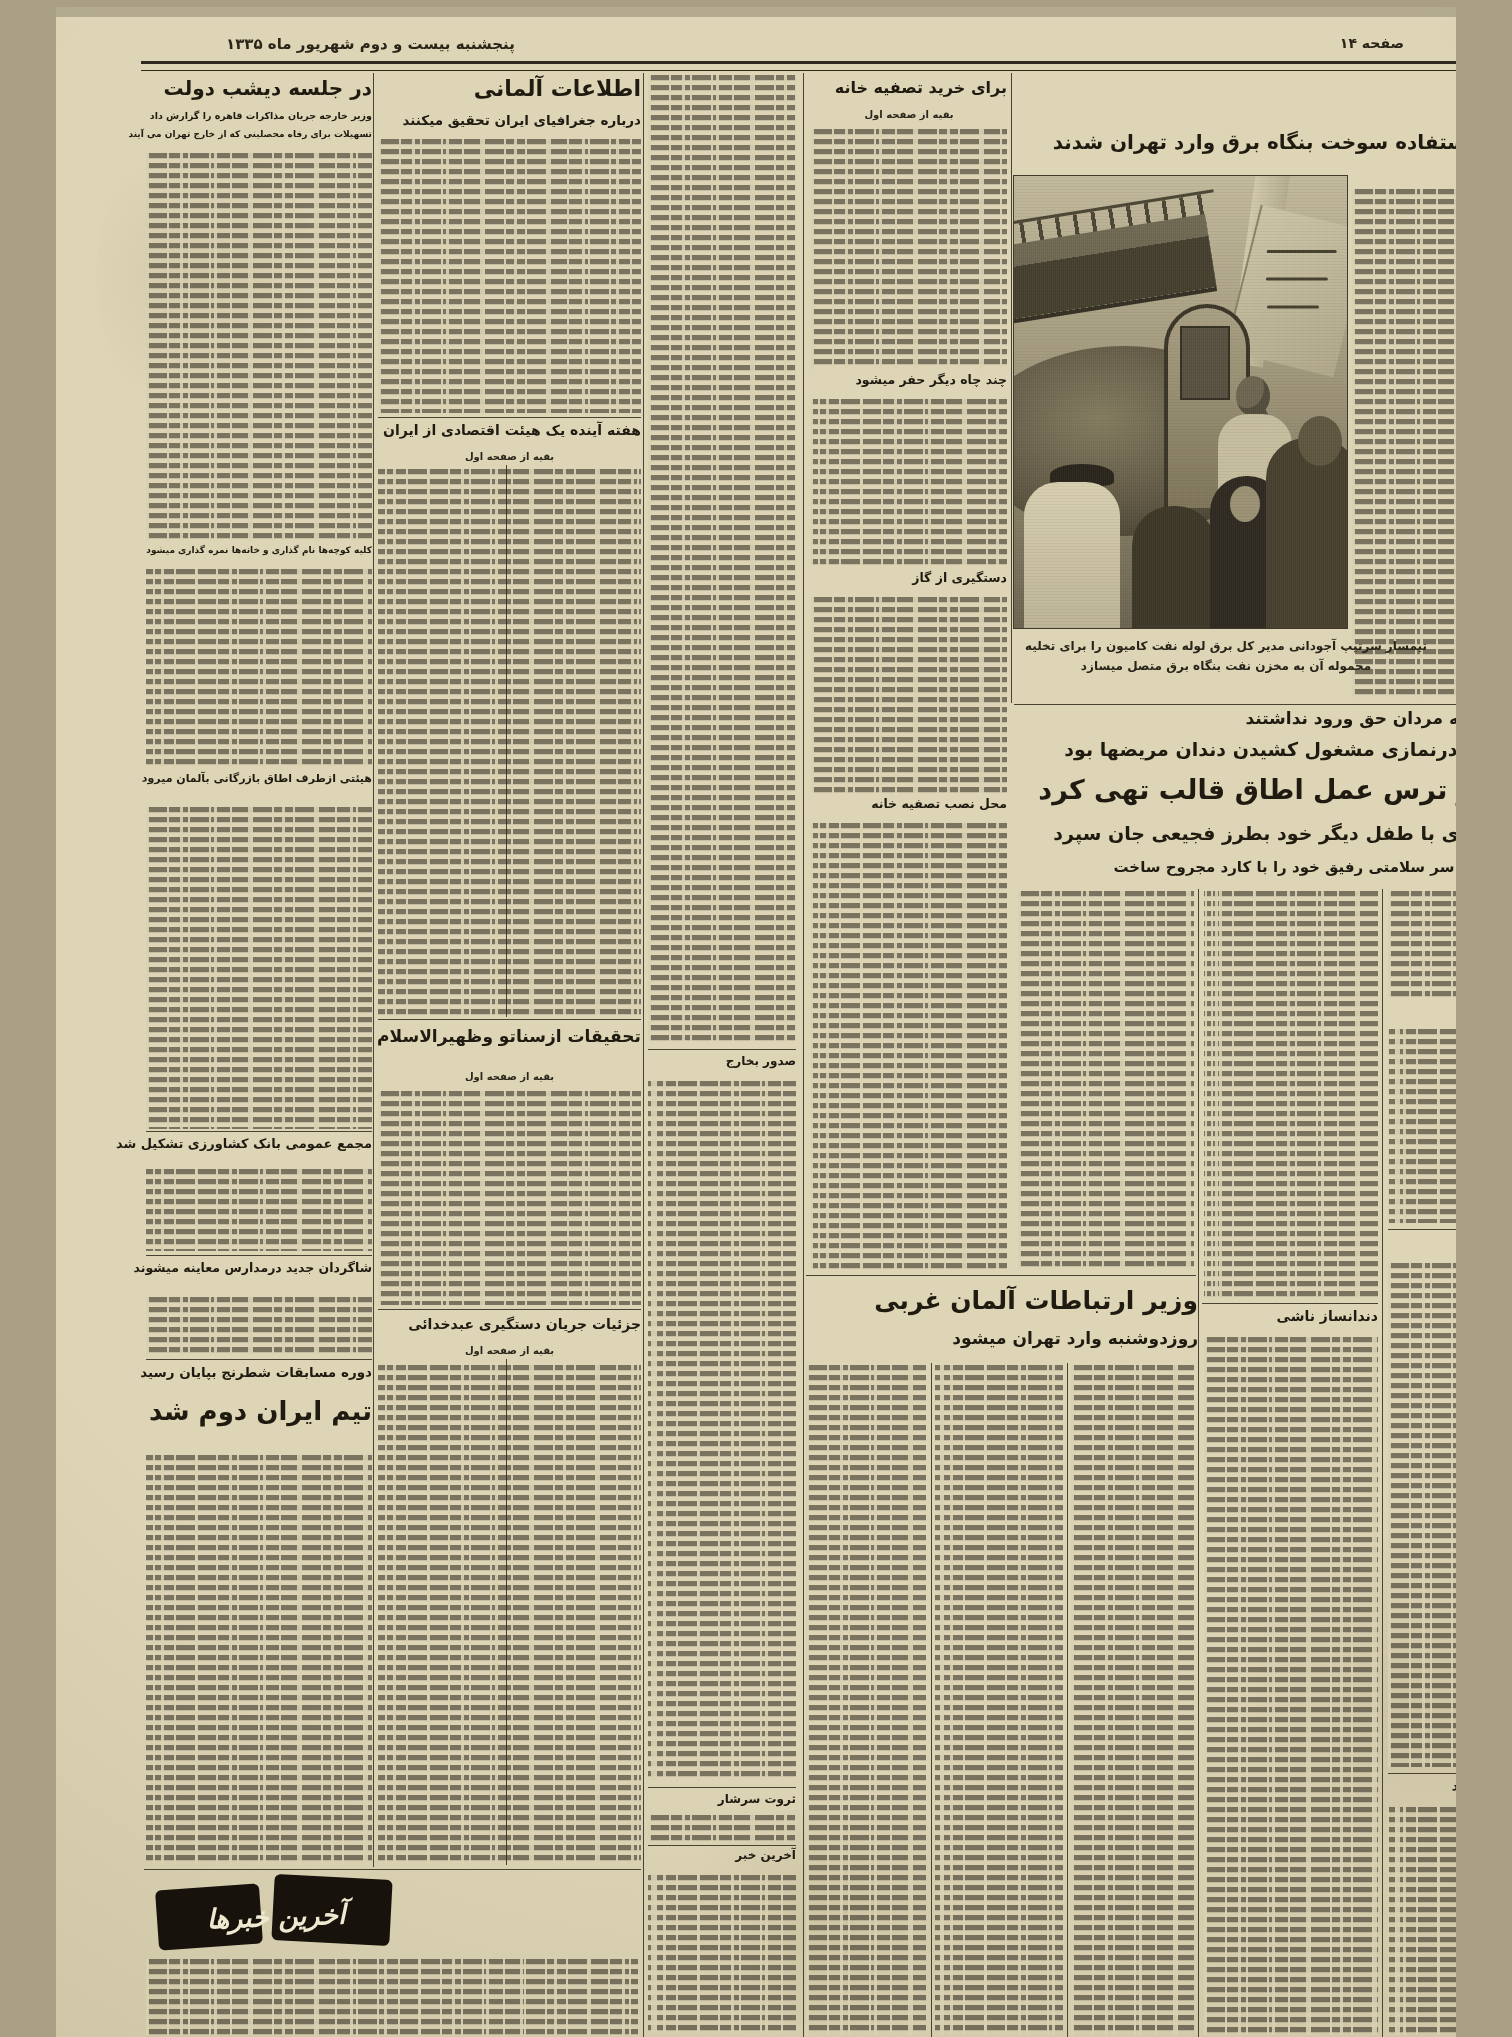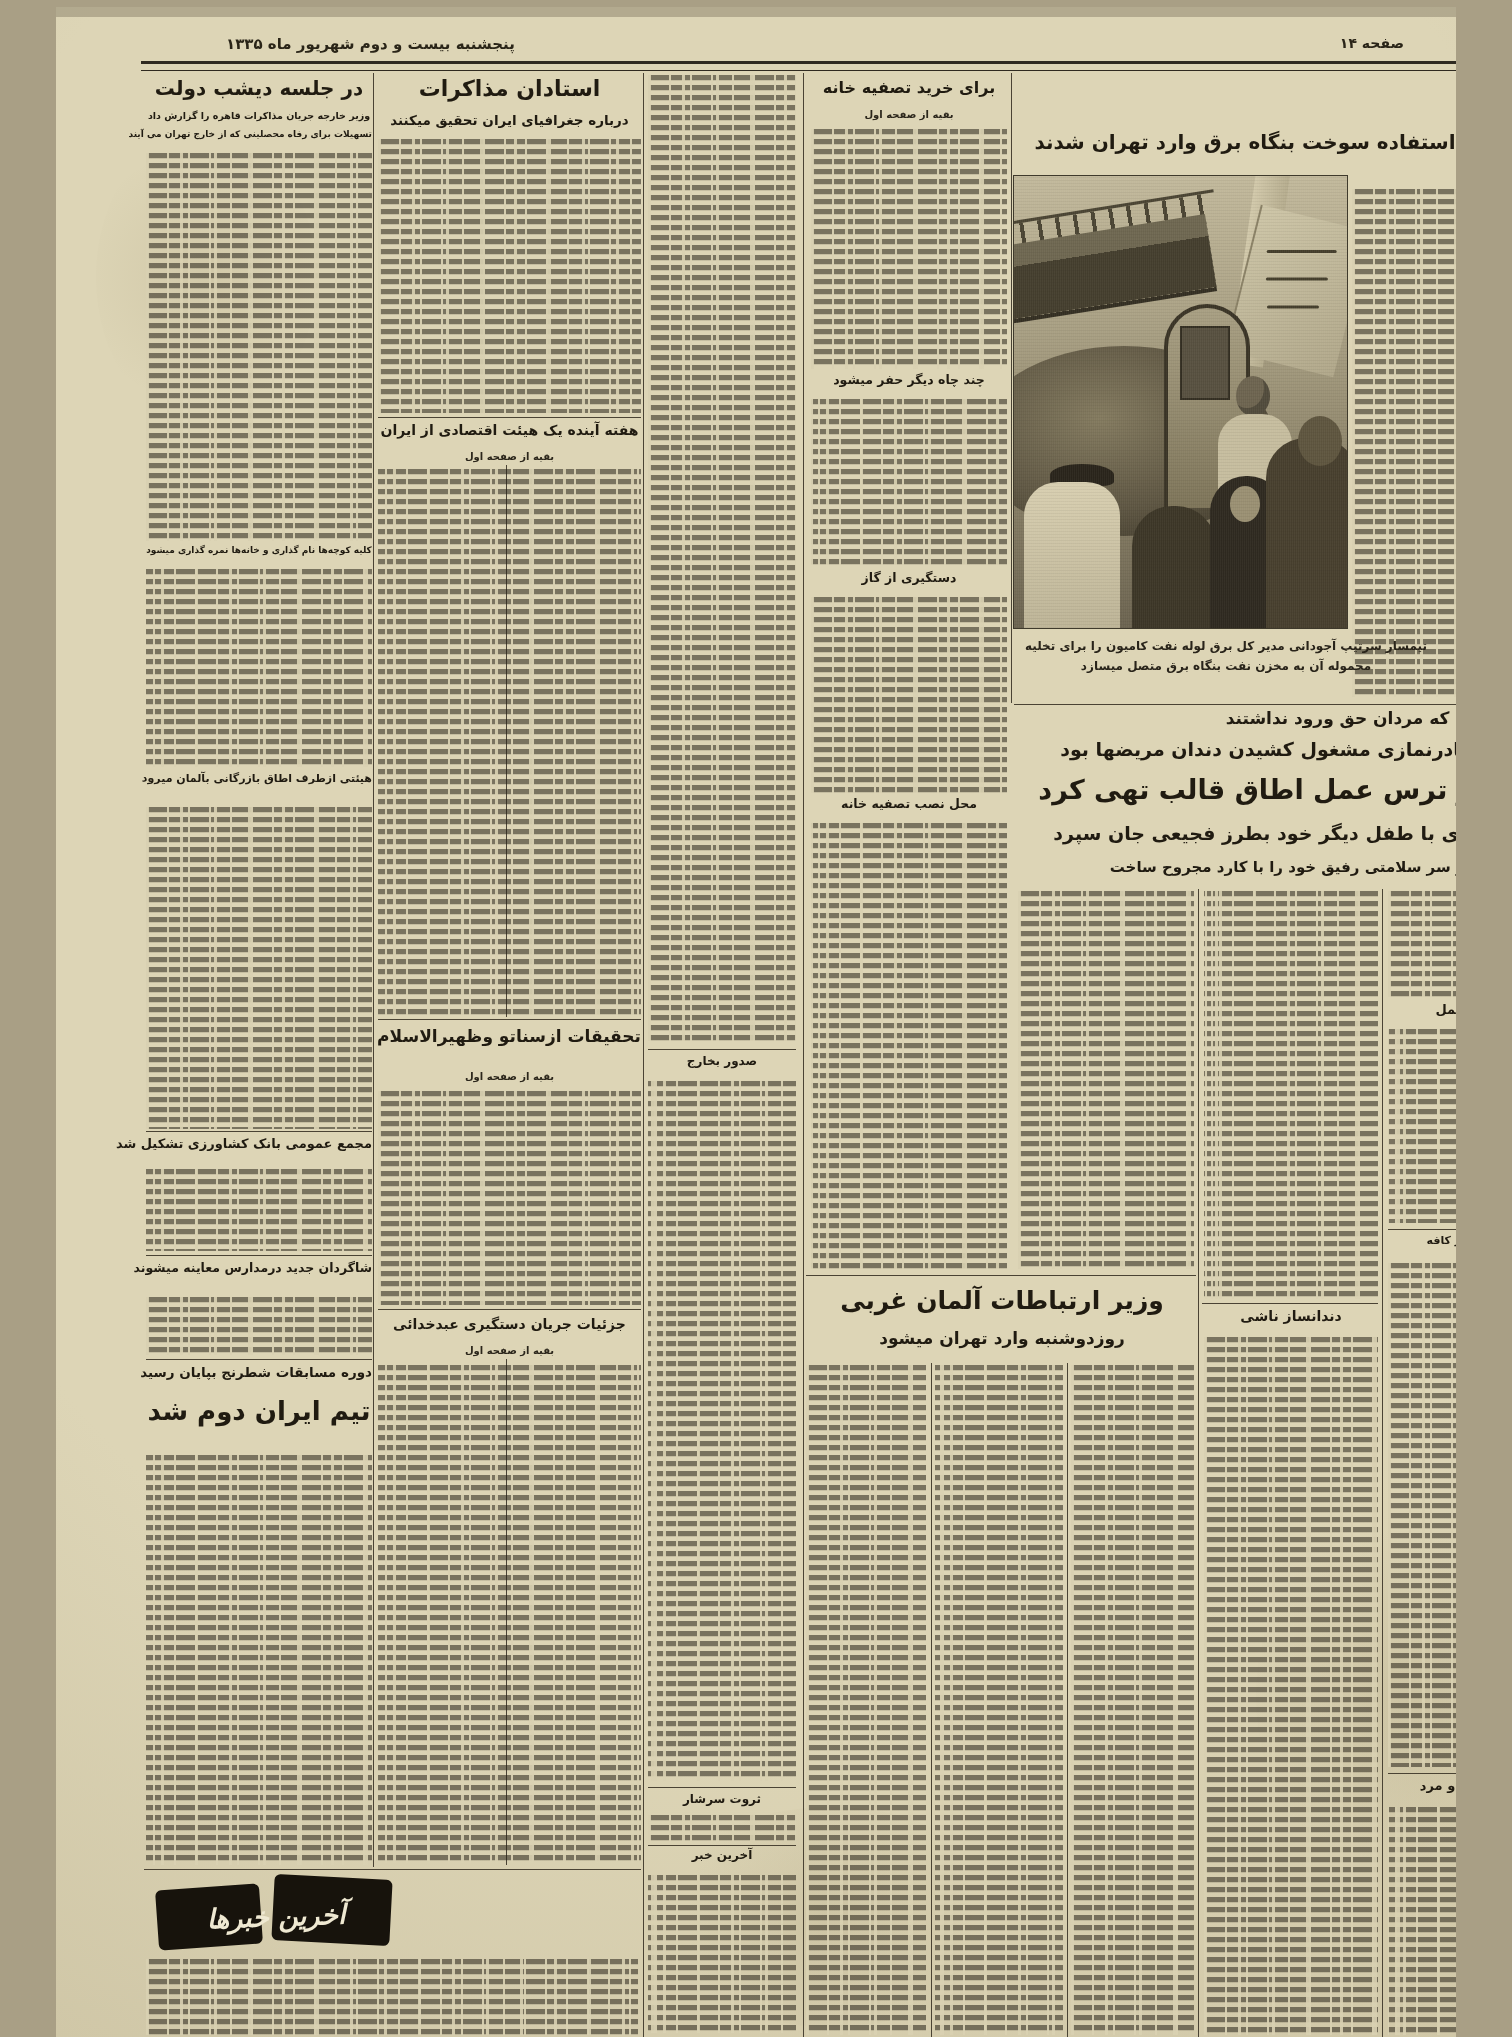--- a/index.html
+++ b/index.html
@@ -6,21 +6,21 @@
   .page{position:relative;width:1400px;height:2037px;margin:7px auto;overflow:hidden;
         background:radial-gradient(120% 90% at 50% 35%, #ddd5b6 55%, #cfc6a6 85%, #c0b797 100%);
         font-family:"DejaVu Sans", sans-serif;color:#2b261b;direction:rtl;}
   .top-shade{position:absolute;left:0;top:0;width:100%;height:10px;background:#8f8770;opacity:.55;}
   .stain{position:absolute;border-radius:50%;background:radial-gradient(circle,rgba(110,95,55,.10),transparent 70%);}
   .hdr{position:absolute;top:28px;font-weight:bold;color:#2a2518;}
   .rule-double{position:absolute;left:85px;top:54px;width:1425px;height:6px;
                border-top:3px solid #2f2a20;border-bottom:1px solid #2f2a20;}
   .vr{position:absolute;width:1px;background:#4a4334;}
   .hr{position:absolute;height:1px;background:#4a4334;}
-  .h{position:absolute;font-weight:bold;color:#201b11;text-align:center;white-space:nowrap;line-height:1.12;}
+  .h{position:absolute;font-weight:bold;color:#201b11;white-space:nowrap;line-height:1.12;}
   .cont{position:absolute;font-weight:bold;color:#2b261b;text-align:center;white-space:nowrap;}
   .txt{position:absolute;opacity:.92;background-image:
        repeating-linear-gradient(90deg, rgba(217,209,178,.95) 0 2px, rgba(217,209,178,0) 2px 21px),
        repeating-linear-gradient(90deg, rgba(217,209,178,.9) 0 3px, rgba(217,209,178,0) 3px 34px),
        repeating-linear-gradient(180deg, rgba(40,35,25,.60) 0 5px, rgba(40,35,25,.14) 5px 6px, rgba(0,0,0,0) 6px 10px);}
   .txt.alt{background-position:7px 0,15px 0,0 0;}
   
   .photo{position:absolute;left:957px;top:168px;width:333px;height:452px;overflow:hidden;
          border:1px solid #3f3a2c;background:linear-gradient(180deg,#c2b99c 0%,#a79e82 35%,#8b8268 65%,#6b6350 100%);}
   .photo div{position:absolute;}
@@ -179,21 +179,21 @@
   <div class="h" style="left:90px;top:1390px;width:226px;font-size:26px;">تیم ایران دوم شد</div>
   <div class="txt alt" style="left:90px;top:1448px;width:226px;height:410px;"></div>
 
   <div class="banner">
     <div class="bb bb1"></div>
     <div class="bb bb2"></div>
     <div class="banner-text">آخرین خبرها</div>
   </div>
   <div class="txt" style="left:90px;top:1952px;width:492px;height:76px;"></div>
 
-  <div class="h" style="left:322px;top:70px;width:263px;font-size:22px;">استادان مذاکرات</div>
+  <div class="h" style="left:322px;top:70px;width:263px;font-size:22px;">اطلاعات آلمانی</div>
   <div class="h" style="left:322px;top:106px;width:263px;font-size:13.5px;">درباره جغرافیای ایران تحقیق میکنند</div>
   <div class="txt" style="left:322px;top:132px;width:263px;height:274px;"></div>
   <div class="h" style="left:322px;top:416px;width:263px;font-size:14px;">هفته آینده یک هیئت اقتصادی از ایران</div>
   <div class="cont" style="left:322px;top:444px;width:263px;font-size:10px;">بقیه از صفحه اول</div>
   <div class="txt alt" style="left:322px;top:462px;width:263px;height:546px;"></div>
   <div class="h" style="left:322px;top:1020px;width:263px;font-size:17px;letter-spacing:-0.5px;">تحقیقات ازسناتو وظهیرالاسلام</div>
   <div class="cont" style="left:322px;top:1064px;width:263px;font-size:10px;">بقیه از صفحه اول</div>
   <div class="txt" style="left:322px;top:1084px;width:263px;height:214px;"></div>
   <div class="h" style="left:322px;top:1310px;width:263px;font-size:14px;">جزئیات جریان دستگیری عبدخدائی</div>
   <div class="cont" style="left:322px;top:1338px;width:263px;font-size:10px;">بقیه از صفحه اول</div>

